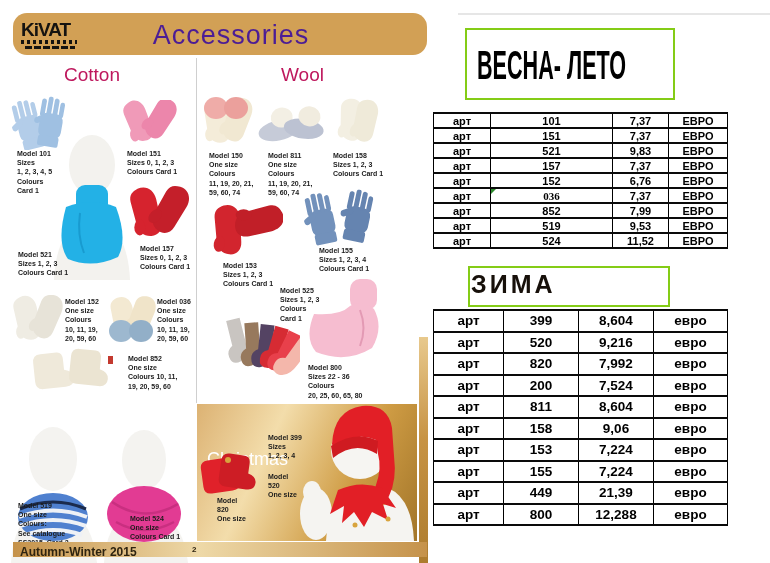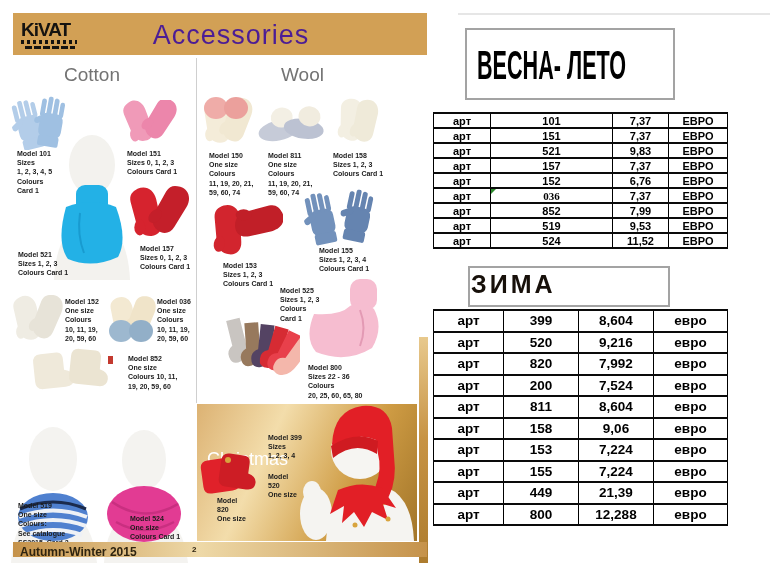--- a/index.html
+++ b/index.html
@@ -1,49 +1,49 @@
 <!DOCTYPE html>
 <html><head>
 <meta charset="utf-8">
 <style>
   html,body{margin:0;padding:0;background:#fff;}
   #stage{position:relative;width:770px;height:563px;background:#fff;overflow:hidden;
          font-family:"Liberation Sans",sans-serif;}
   .abs{position:absolute;}
 
   
-  #header-band{left:13px;top:13px;width:414px;height:42px;background:#d2a055;}
+  #header-band{left:13px;top:13px;width:414px;height:42px;background:#d2a055;border-radius:14px;}
   #logo{left:8px;top:7px;color:#151310;}
   #logo-word{font-weight:900;font-size:19px;letter-spacing:-1px;line-height:1;}
   #logo-dots{margin-top:1px;height:4px;width:56px;
      background:repeating-linear-gradient(90deg,#151310 0 3px,transparent 3px 6px);}
   #logo-tagline{margin-top:2px;height:3px;width:50px;margin-left:4px;
      background:repeating-linear-gradient(90deg,#151310 0 7px,transparent 7px 9px);}
   #accessories-title{left:118px;top:7px;width:200px;text-align:center;color:#4c1d95;
      font-size:27px;font-weight:300;letter-spacing:1px;}
-  .sec{font-size:19px;color:#737373;}
+  .sec{font-size:19px;color:#be185d;}
   #divider{left:196px;top:58px;width:1px;height:345px;background:#cfcfcf;}
   #gold-strip{left:419px;top:337px;width:9px;height:226px;
      background:linear-gradient(180deg,#e8c98d,#c79344 45%,#ad7c2e);}
   #footer-band{left:13px;top:542px;width:414px;height:15px;
      background:linear-gradient(90deg,#c5924a,#eed9a8 45%,#c5924a);}
   #footer-season{left:20px;top:545px;font-size:12px;font-weight:bold;color:#2e2410;}
   #footer-page{left:192px;top:545px;font-size:8px;font-weight:bold;color:#2e2410;}
 
   .cap{font:bold 7px/1.32 "Liberation Sans",sans-serif;color:#1b1b1b;white-space:pre-line;}
   .pimg{position:absolute;}
 
   
   #christmas-box{left:197px;top:404px;width:220px;height:137px;
      background:linear-gradient(115deg,#dcb273 0%,#f3ddab 32%,#cf9c44 68%,#a3762a 100%);}
   #christmas-title{left:207px;top:409px;font-size:18px;color:#fff;font-weight:400;margin-top:40px;}
 
   
   #faint-line{left:458px;top:13px;width:312px;height:2px;background:#e6e6e6;}
-  .tbox{background:#fff;border:2px solid #a3a3a3;}
+  .tbox{background:#fff;border:2px solid #84cc16;}
   #box-vl{left:465px;top:28px;width:206px;height:68px;}
   #vl-text{position:absolute;left:10px;top:12px;font-size:36px;font-weight:700;color:#000;
      transform:scale(0.6,1.12);transform-origin:left top;white-space:nowrap;}
   #box-zima{left:468px;top:266px;width:198px;height:37px;}
   #zima-text{position:absolute;left:1px;top:2px;font-size:25px;font-weight:800;
      letter-spacing:3px;color:#17100a;}
 
   table.ptable{position:absolute;border-collapse:collapse;table-layout:fixed;}
   table.ptable td{border-left:1px solid #000;border-right:1px solid #000;
      border-top:2px solid #0a0a0a;border-bottom:2px solid #0a0a0a;

